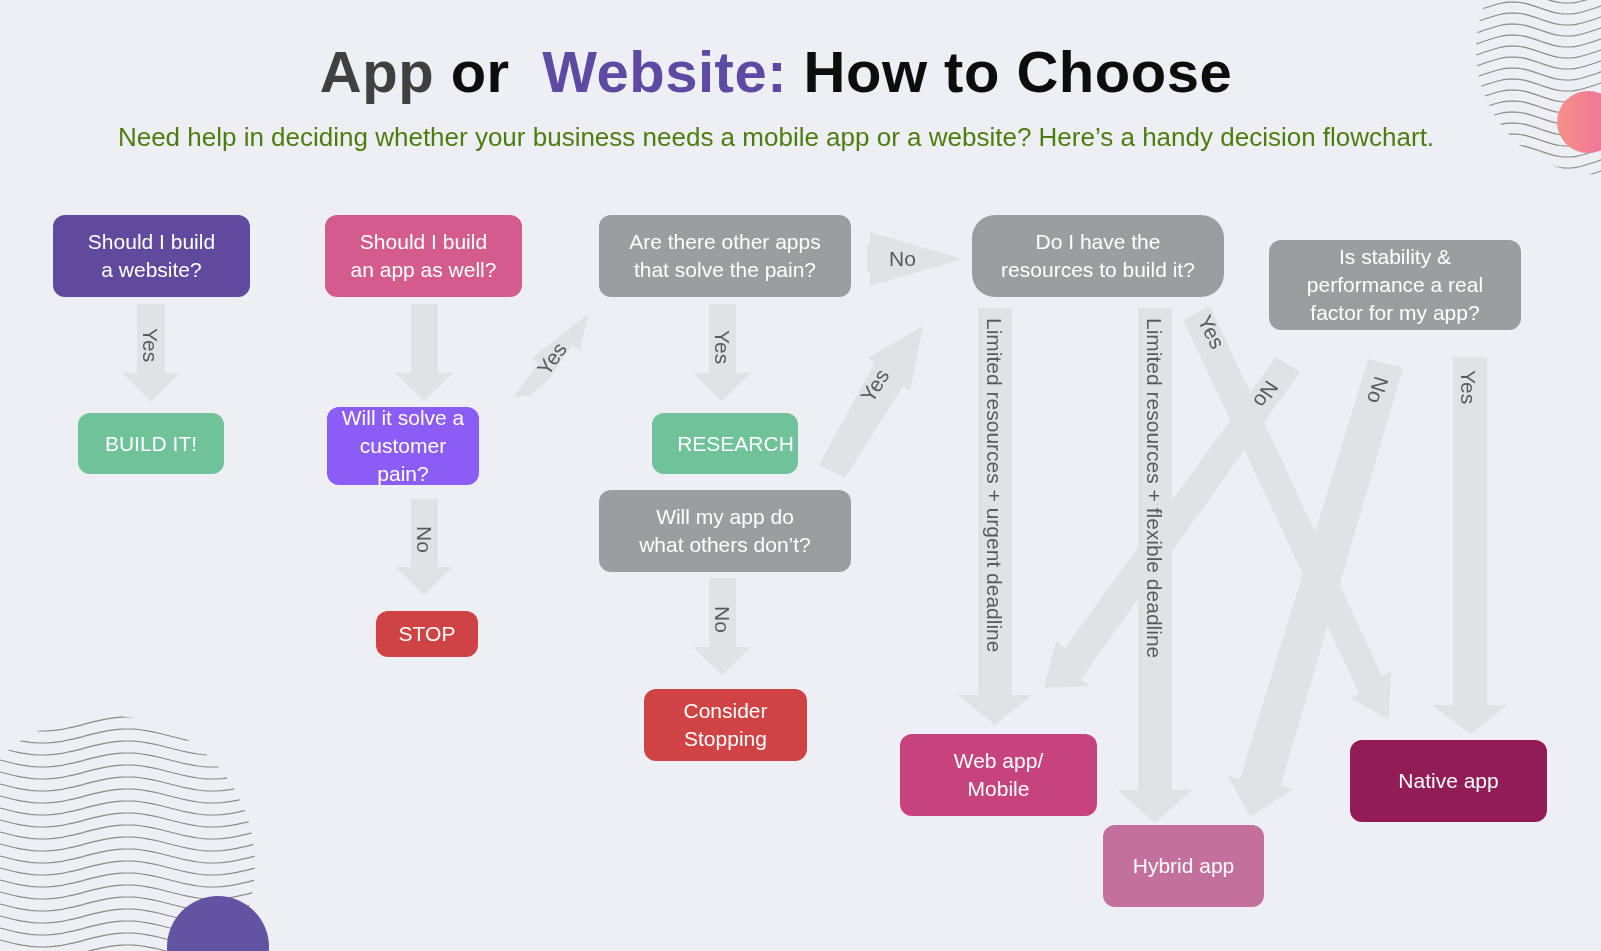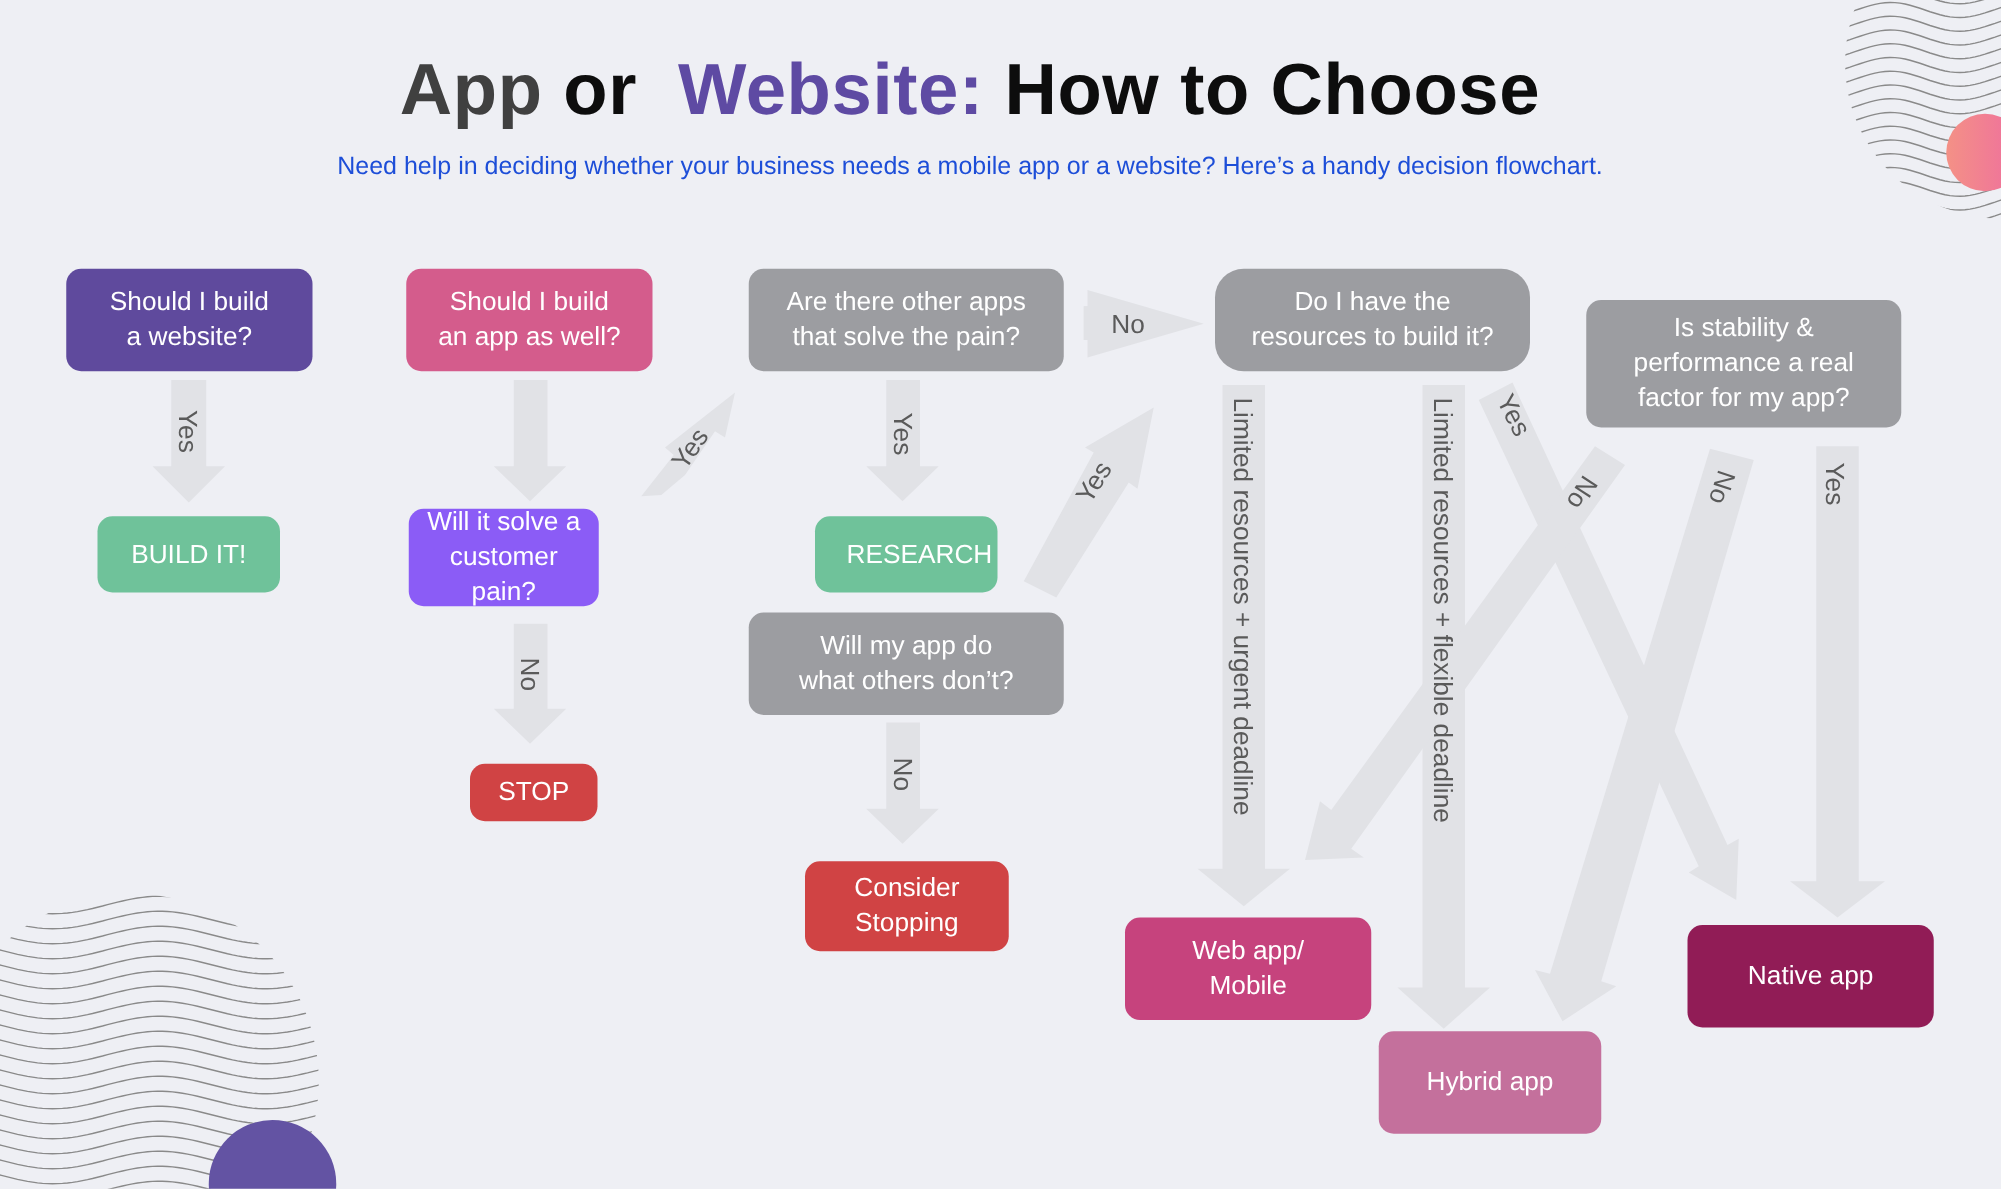--- a/index.html
+++ b/index.html
@@ -11,21 +11,21 @@
   }
   .title {
     position: absolute; left: 0; top: 38px; width: 1552px;
     text-align: center; font-size: 58px; font-weight: 700;
     letter-spacing: 0.5px; color: #0d0d0d;
   }
   .title .t-app { color: #404040; }
   .title .t-web { color: #5e4aa3; margin-left: 16px; }
   .subtitle {
     position: absolute; left: 0; top: 122px; width: 1552px;
-    text-align: center; font-size: 20px; color: #1d4ed8;
+    text-align: center; font-size: 26px; color: #4d7c0f;
   }
   svg.canvas { position: absolute; left: 0; top: 0; }
   .node {
     position: absolute; display: flex; align-items: center; justify-content: center;
     text-align: center; color: #ffffff; border-radius: 12px;
     font-size: 21px; line-height: 28px; box-sizing: border-box; padding: 0 8px;
   }
   .deco { position: absolute; }
 </style>
 </head>
@@ -170,19 +170,19 @@
 <div class="node" style="left:376px;top:611px;width:102px;height:46px;background:#d04344;">STOP</div>
 <div class="node" style="left:599px;top:215px;width:252px;height:82px;background:#9c9da1;white-space:pre-line;">Are there other apps
 that solve the pain?</div>
 <div class="node" style="left:652px;top:413px;width:146px;height:61px;background:#6fc29a;padding-left:29px;">RESEARCH</div>
 <div class="node" style="left:599px;top:490px;width:252px;height:82px;background:#9c9da1;white-space:pre-line;">Will my app do
 what others don’t?</div>
 <div class="node" style="left:644px;top:689px;width:163px;height:72px;background:#d04344;white-space:pre-line;">Consider
 Stopping</div>
 <div class="node" style="left:972px;top:215px;width:252px;height:82px;background:#9c9da1;white-space:pre-line;border-radius:23px;">Do I have the
 resources to build it?</div>
-<div class="node" style="left:1269px;top:240px;width:252px;height:102px;background:#9c9da1;white-space:pre-line;">Is stability &amp;
+<div class="node" style="left:1269px;top:240px;width:252px;height:90px;background:#9c9da1;white-space:pre-line;">Is stability &amp;
 performance a real
 factor for my app?</div>
 <div class="node" style="left:900px;top:734px;width:197px;height:82px;background:#c6437d;white-space:pre-line;">Web app/
 Mobile</div>
-<div class="node" style="left:1103px;top:825px;width:178px;height:82px;background:#c4709c;">Hybrid app</div>
+<div class="node" style="left:1103px;top:825px;width:161px;height:82px;background:#c4709c;">Hybrid app</div>
 <div class="node" style="left:1350px;top:740px;width:197px;height:82px;background:#911c56;">Native app</div>
 
 </body></html>

